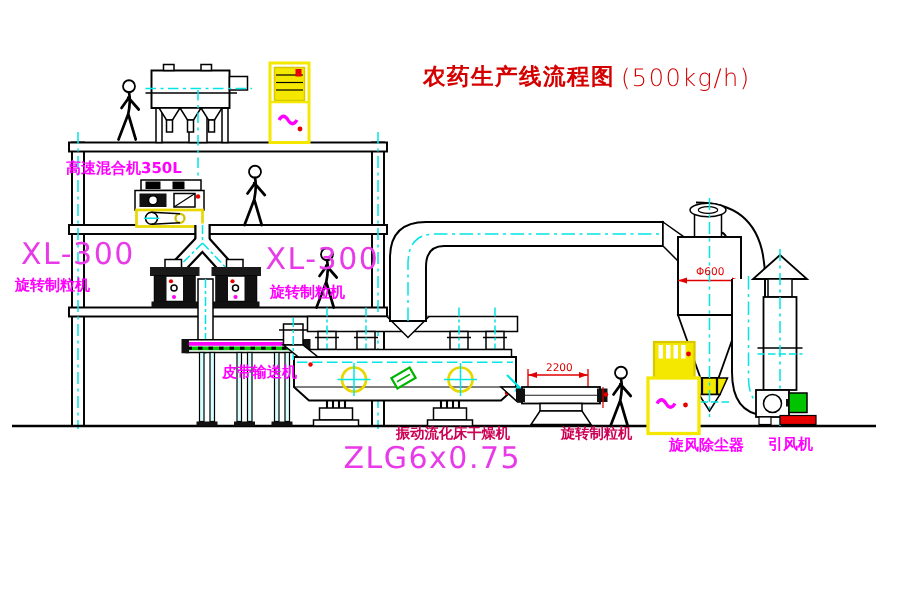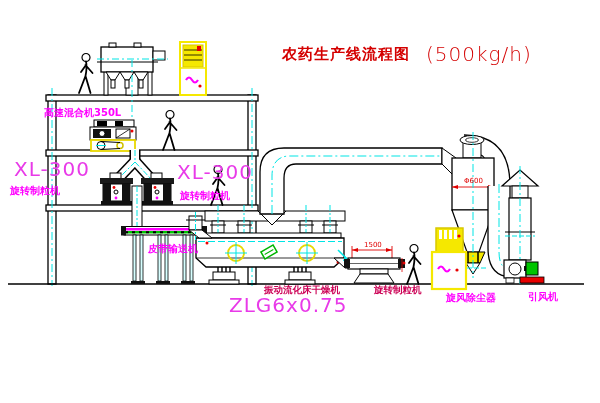--- a/index.html
+++ b/index.html
@@ -4,23 +4,23 @@
 <style>
   html,body{margin:0;padding:0;background:#fff;}
   #canvas{position:relative;width:600px;height:403px;background:#ffffff;overflow:hidden;
           font-family:"DejaVu Sans",sans-serif;}
   #drawing{position:absolute;left:0;top:0;}
   .lbl{position:absolute;white-space:nowrap;line-height:1;color:#ff00ff;font-weight:bold;}
   .lbl-small{font-size:10px;}
   .lbl-model{font-size:20px;font-weight:400;color:#e83ae8;letter-spacing:1px;}
   .lbl-name-dark{font-size:9.5px;color:#cc0055;padding-left:36px;}
   .lbl-dim{font-size:7px;font-weight:400;color:#e00000;letter-spacing:0;}
-  #title{position:absolute;left:282px;top:42px;display:flex;align-items:center;gap:16px;color:#d40000;}
+  #title{position:absolute;left:282px;top:42px;display:flex;align-items:center;gap:4px;color:#d40000;}
   #title .t-zh{font-size:15px;font-weight:bold;letter-spacing:1px;}
-  #title .t-cap{font-size:20px;font-weight:300;font-family:"DejaVu Sans",sans-serif;letter-spacing:1px;}
+  #title .t-cap{font-size:16px;font-weight:300;font-family:"DejaVu Sans",sans-serif;letter-spacing:1px;}
 </style>
 </head>
 <body>
 
 <div id="canvas">
 
 <svg id="drawing" width="600" height="403" viewBox="0 0 600 403" xmlns="http://www.w3.org/2000/svg">
   <defs>
     <g id="person">
       <circle cx="0" cy="4.5" r="4" fill="#fff" stroke="#000" stroke-width="1.2"></circle>
@@ -316,18 +316,18 @@
   <div class="lbl lbl-small" style="left:180px;top:191px;">旋转制粒机</div>
 
   <div class="lbl lbl-small" style="left:148px;top:208px;margin-top:36px;">皮带输送机</div>
 
   <div class="lbl lbl-name-dark" style="left:228px;top:285px;">振动流化床干燥机</div>
   <div class="lbl lbl-model" style="left:229px;top:295px;">ZLG6x0.75</div>
 
   <div class="lbl lbl-name-dark" style="left:338px;top:285px;">旋转制粒机</div>
 
   <div class="lbl lbl-small" style="left:446px;top:293px;">旋风除尘器</div>
-  <div class="lbl lbl-small" style="left:512px;top:292px;margin-left:16px;">引风机</div>
+  <div class="lbl lbl-small" style="left:512px;top:292px;">引风机</div>
 
   <div class="lbl lbl-dim" style="left:464px;top:178px;">Φ600</div>
-  <div class="lbl lbl-dim" style="left:364px;top:242px;">1500</div>
+  <div class="lbl lbl-dim" style="left:364px;top:242px;">2200</div>
 
 </div>
 
 </body></html>

